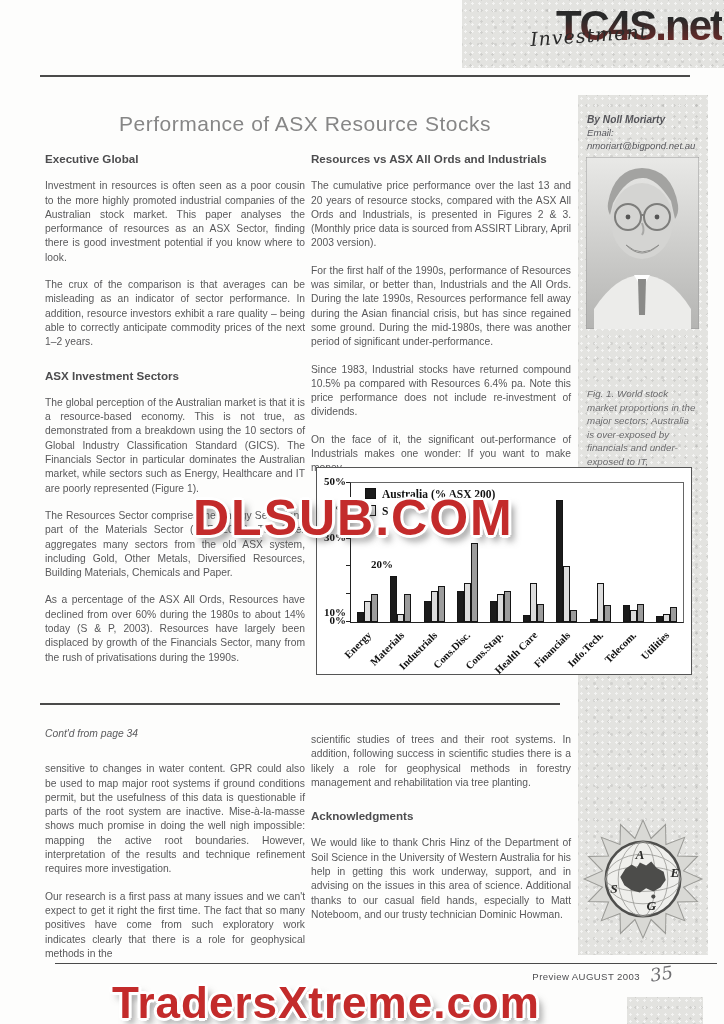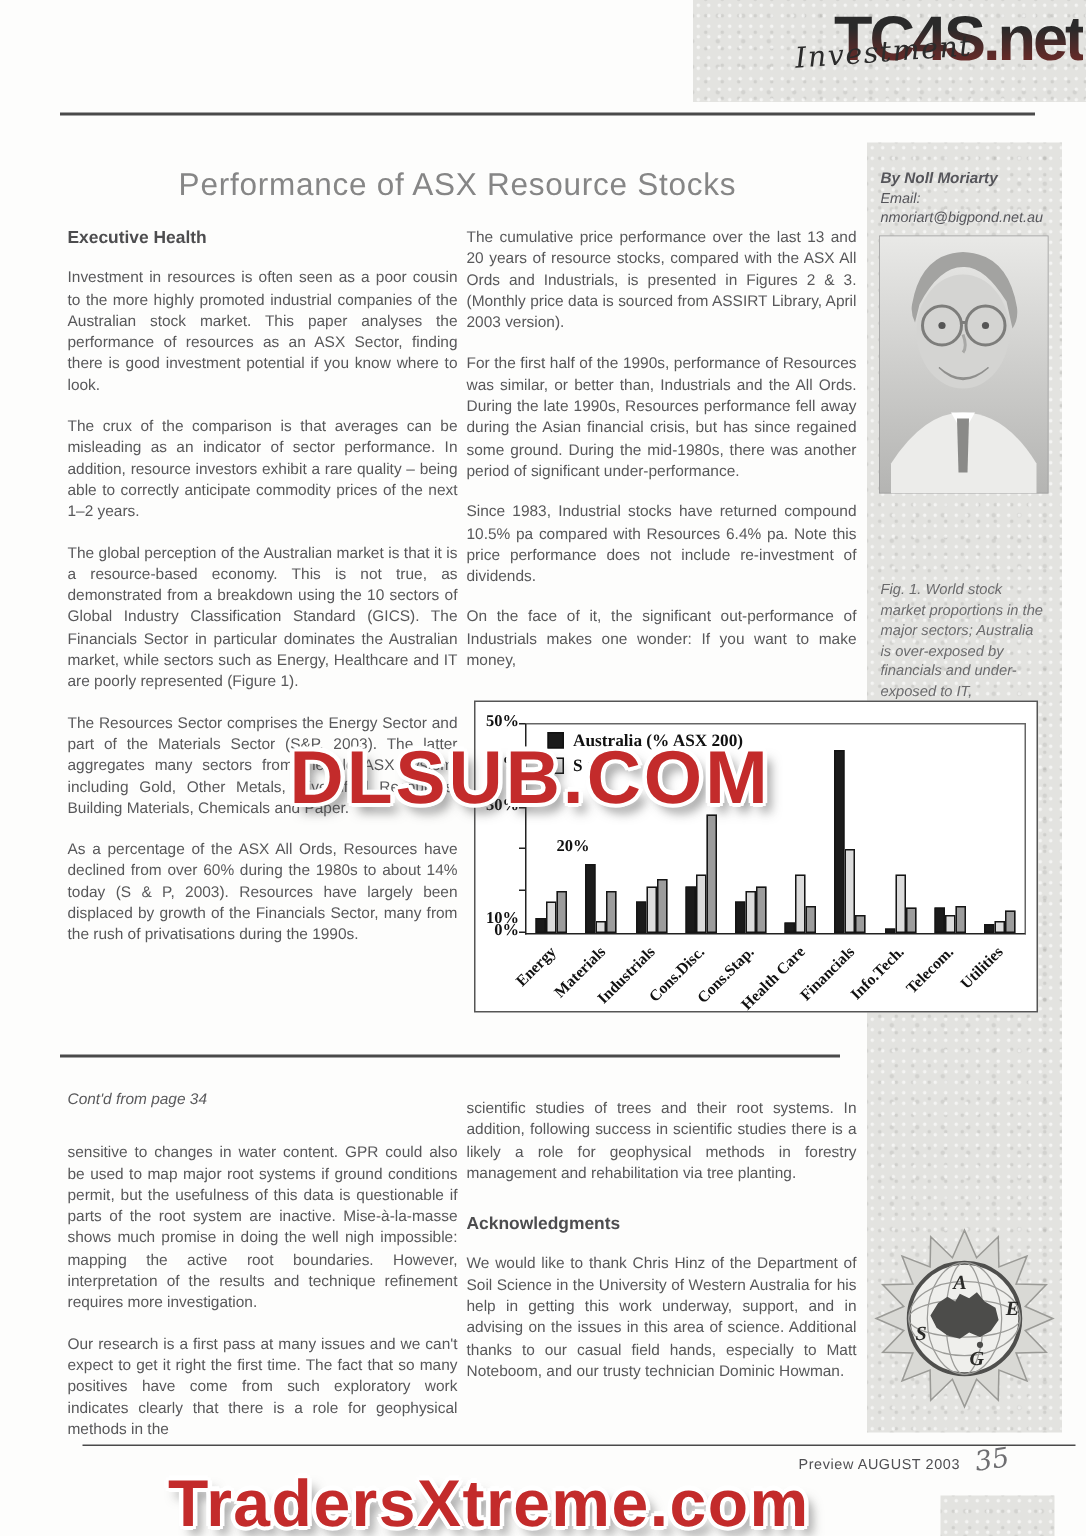--- a/index.html
+++ b/index.html
@@ -120,28 +120,30 @@
           <text x="57" y="41">A</text>
           <text x="91" y="58">E</text>
           <text x="32" y="74">S</text>
           <text x="68" y="90">G</text>
         </g>
       </svg>
     </div>
   </div>
 
   <div class="col" style="left:45px;top:152px;">
-      <h3 class="col-h">Executive Health</h3>
+      <h3 class="col-h">Executive Global</h3>
       <p class="col-p">Investment in resources is often seen as a poor cousin to the more highly promoted industrial companies of the Australian stock market. This paper analyses the performance of resources as an ASX Sector, finding there is good investment potential if you know where to look.</p>
       <p class="col-p">The crux of the comparison is that averages can be misleading as an indicator of sector performance. In addition, resource investors exhibit a rare quality – being able to correctly anticipate commodity prices of the next 1–2 years.</p>
+      <h3 class="col-h">ASX Investment Sectors</h3>
       <p class="col-p">The global perception of the Australian market is that it is a resource-based economy. This is not true, as demonstrated from a breakdown using the 10 sectors of Global Industry Classification Standard (GICS). The Financials Sector in particular dominates the Australian market, while sectors such as Energy, Healthcare and IT are poorly represented (Figure 1).</p>
       <p class="col-p">The Resources Sector comprises the Energy Sector and part of the Materials Sector (S&amp;P, 2003). The latter aggregates many sectors from the old ASX system, including Gold, Other Metals, Diversified Resources, Building Materials, Chemicals and Paper.</p>
       <p class="col-p">As a percentage of the ASX All Ords, Resources have declined from over 60% during the 1980s to about 14% today (S &amp; P, 2003). Resources have largely been displaced by growth of the Financials Sector, many from the rush of privatisations during the 1990s.</p>
     </div>
   <div class="col" style="left:311px;top:152px;">
+      <h3 class="col-h">Resources vs ASX All Ords and Industrials</h3>
       <p class="col-p">The cumulative price performance over the last 13 and 20 years of resource stocks, compared with the ASX All Ords and Industrials, is presented in Figures 2 &amp; 3. (Monthly price data is sourced from ASSIRT Library, April 2003 version).</p>
       <p class="col-p">For the first half of the 1990s, performance of Resources was similar, or better than, Industrials and the All Ords. During the late 1990s, Resources performance fell away during the Asian financial crisis, but has since regained some ground. During the mid-1980s, there was another period of significant under-performance.</p>
       <p class="col-p">Since 1983, Industrial stocks have returned compound 10.5% pa compared with Resources 6.4% pa. Note this price performance does not include re-investment of dividends.</p>
       <p class="col-p">On the face of it, the significant out-performance of Industrials makes one wonder: If you want to make money,</p>
     </div>
 
   <div class="chart">
     <div class="plot" id="plot">
         <div class="bar" style="left: 6.1px; width: 7px; height: 9.7px; background: rgb(27, 27, 27); border: 1px solid rgb(21, 21, 21);"></div>
         <div class="bar" style="left: 39.3px; width: 7px; height: 45.9px; background: rgb(27, 27, 27); border: 1px solid rgb(21, 21, 21);"></div>

